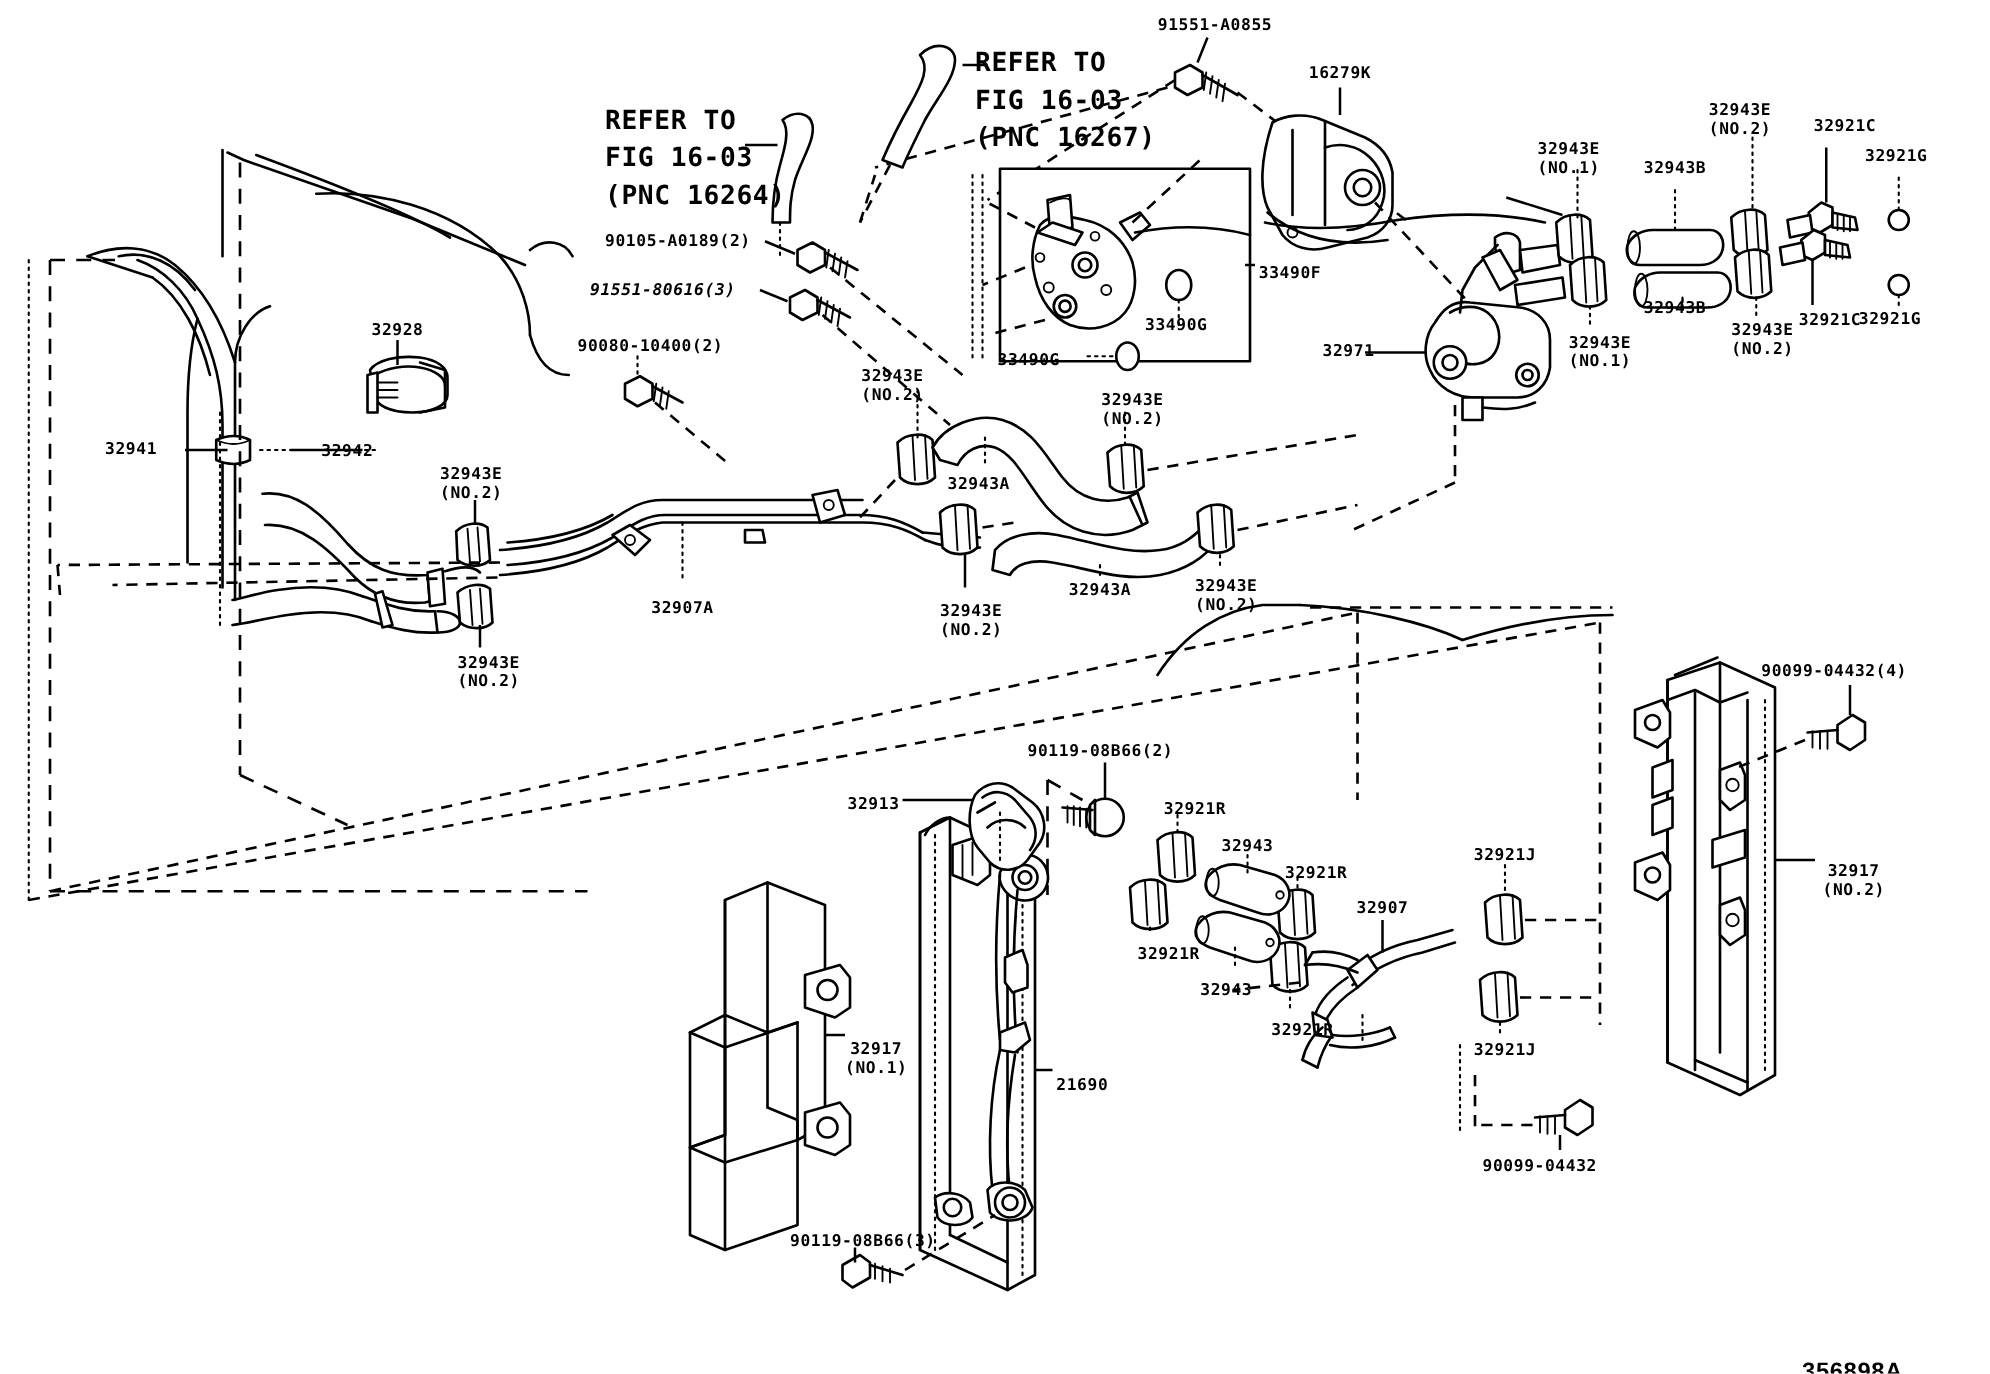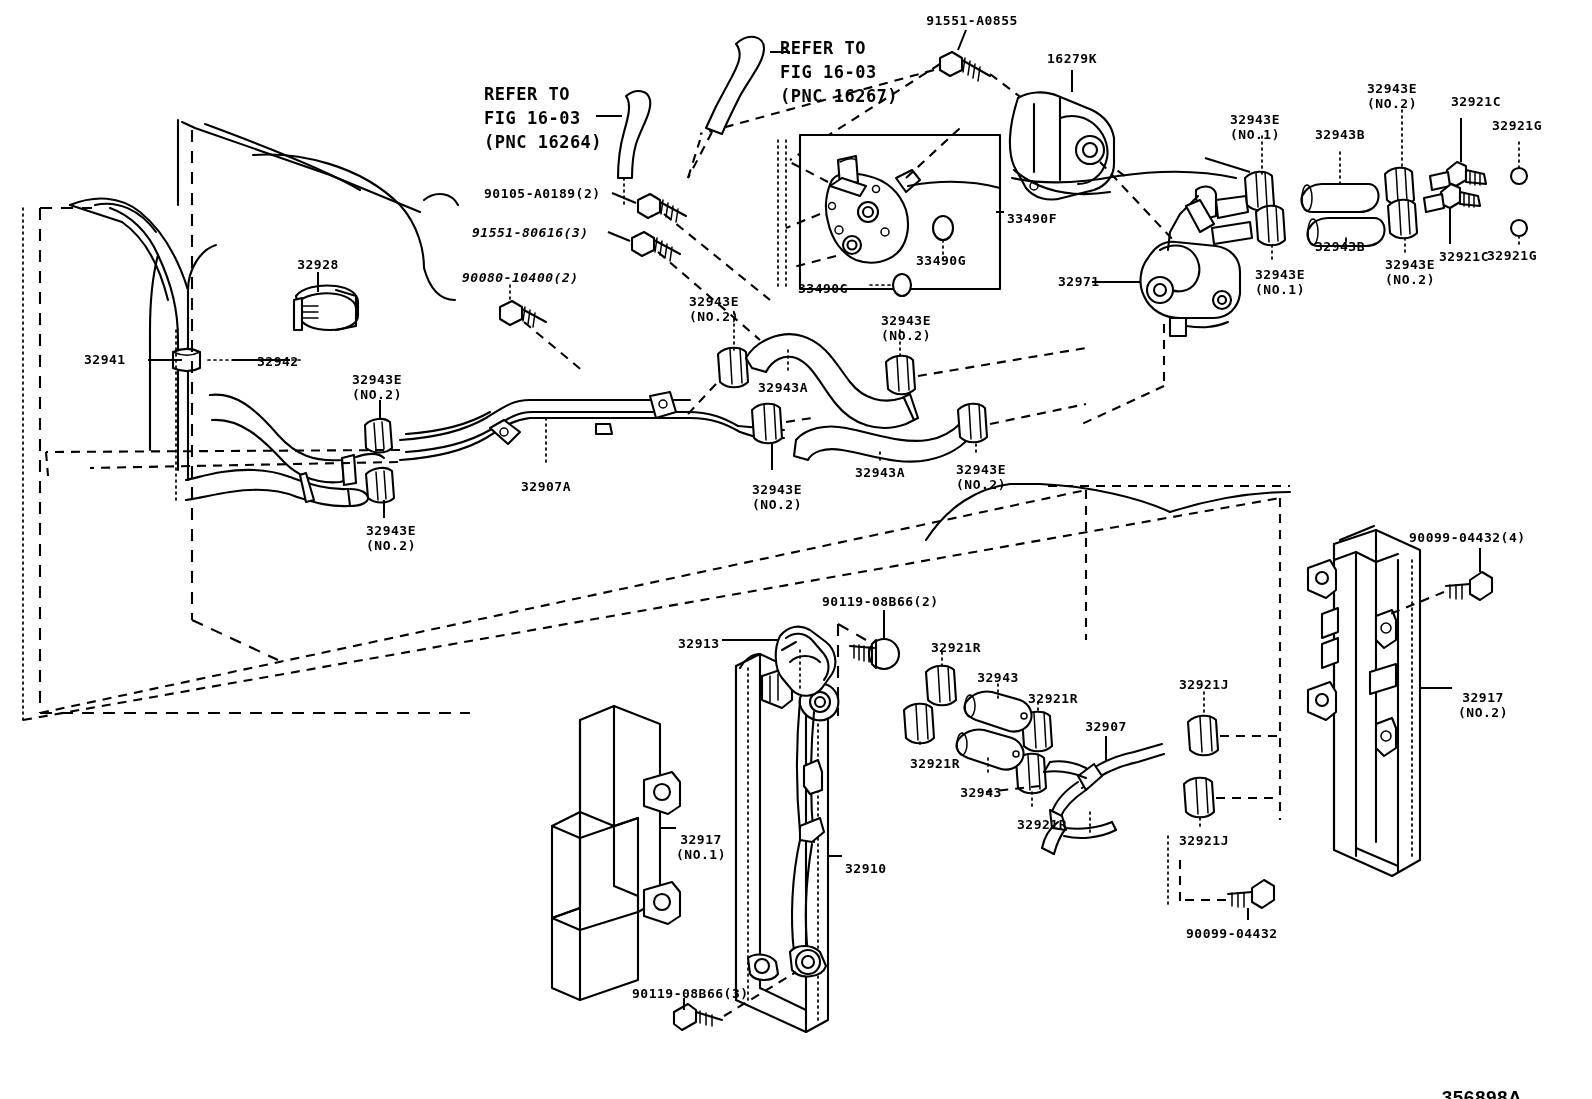--- a/index.html
+++ b/index.html
@@ -14,21 +14,21 @@
     position:absolute;
     font-family:"DejaVu Sans Mono","Liberation Mono",monospace;
     font-weight:700;
     font-size:13px;
     letter-spacing:0.5px;
     color:#000;
     white-space:nowrap;
     line-height:1.0;
   }
   .lbl.refer{
-    font-size:17px;
+    font-size:21px;
     line-height:1.42;
     white-space:pre;
   }
   .lbl.code{
     font-family:"Liberation Sans","DejaVu Sans",sans-serif;
     font-weight:700;
     font-size:19px;
     letter-spacing:0.5px;
   }
 </style>
@@ -578,21 +578,21 @@
       </div>
       <div class="lbl" style="left: 1464px; top: 250px; transform: translateX(-50%); text-align: center;">
         <div>32921C</div>
       </div>
       <div class="lbl" style="left: 916px; top: 254px; text-align: center;">
         <div>33490G</div>
       </div>
       <div class="lbl" style="left: 318px; top: 258px; transform: translateX(-50%); text-align: left;">
         <div>32928</div>
       </div>
-      <div class="lbl" style="left: 462px; top: 271px; text-align: right; font-style: italic;">
+      <div class="lbl" style="left: 462px; top: 271px; text-align: right;">
         <div>90080-10400(2)</div>
       </div>
       <div class="lbl" style="left: 1410px; top: 258px; transform: translateX(-50%); text-align: center;">
         <div>32943E</div>
         <div class="sub" style="position: static; margin-top: 2px;">(NO.2)</div>
       </div>
       <div class="lbl" style="left: 1058px; top: 275px; text-align: center;">
         <div>32971</div>
       </div>
       <div class="lbl" style="left: 1280px; top: 268px; transform: translateX(-50%); text-align: center;">
@@ -682,21 +682,21 @@
         <div>32921R</div>
       </div>
       <div class="lbl" style="left: 1204px; top: 834px; transform: translateX(-50%); text-align: center;">
         <div>32921J</div>
       </div>
       <div class="lbl" style="left: 676px; top: 833px; text-align: center;">
         <div>32917</div>
         <div class="sub" style="position: static; margin-top: 2px;">(NO.1)</div>
       </div>
       <div class="lbl" style="left: 845px; top: 862px; text-align: center;">
-        <div>32910</div>
+        <div>21690</div>
       </div>
       <div class="lbl" style="left: 1186px; top: 927px; text-align: center;">
         <div>90099-04432</div>
       </div>
       <div class="lbl" style="left: 632px; top: 987px; text-align: center;">
         <div>90119-08B66(3)</div>
       </div>
     </div>
 
   <div class="lbl code" id="idcode" style="left:1482px;top:1051px;transform:translateX(-50%);margin-top:37px;">356898A</div>

